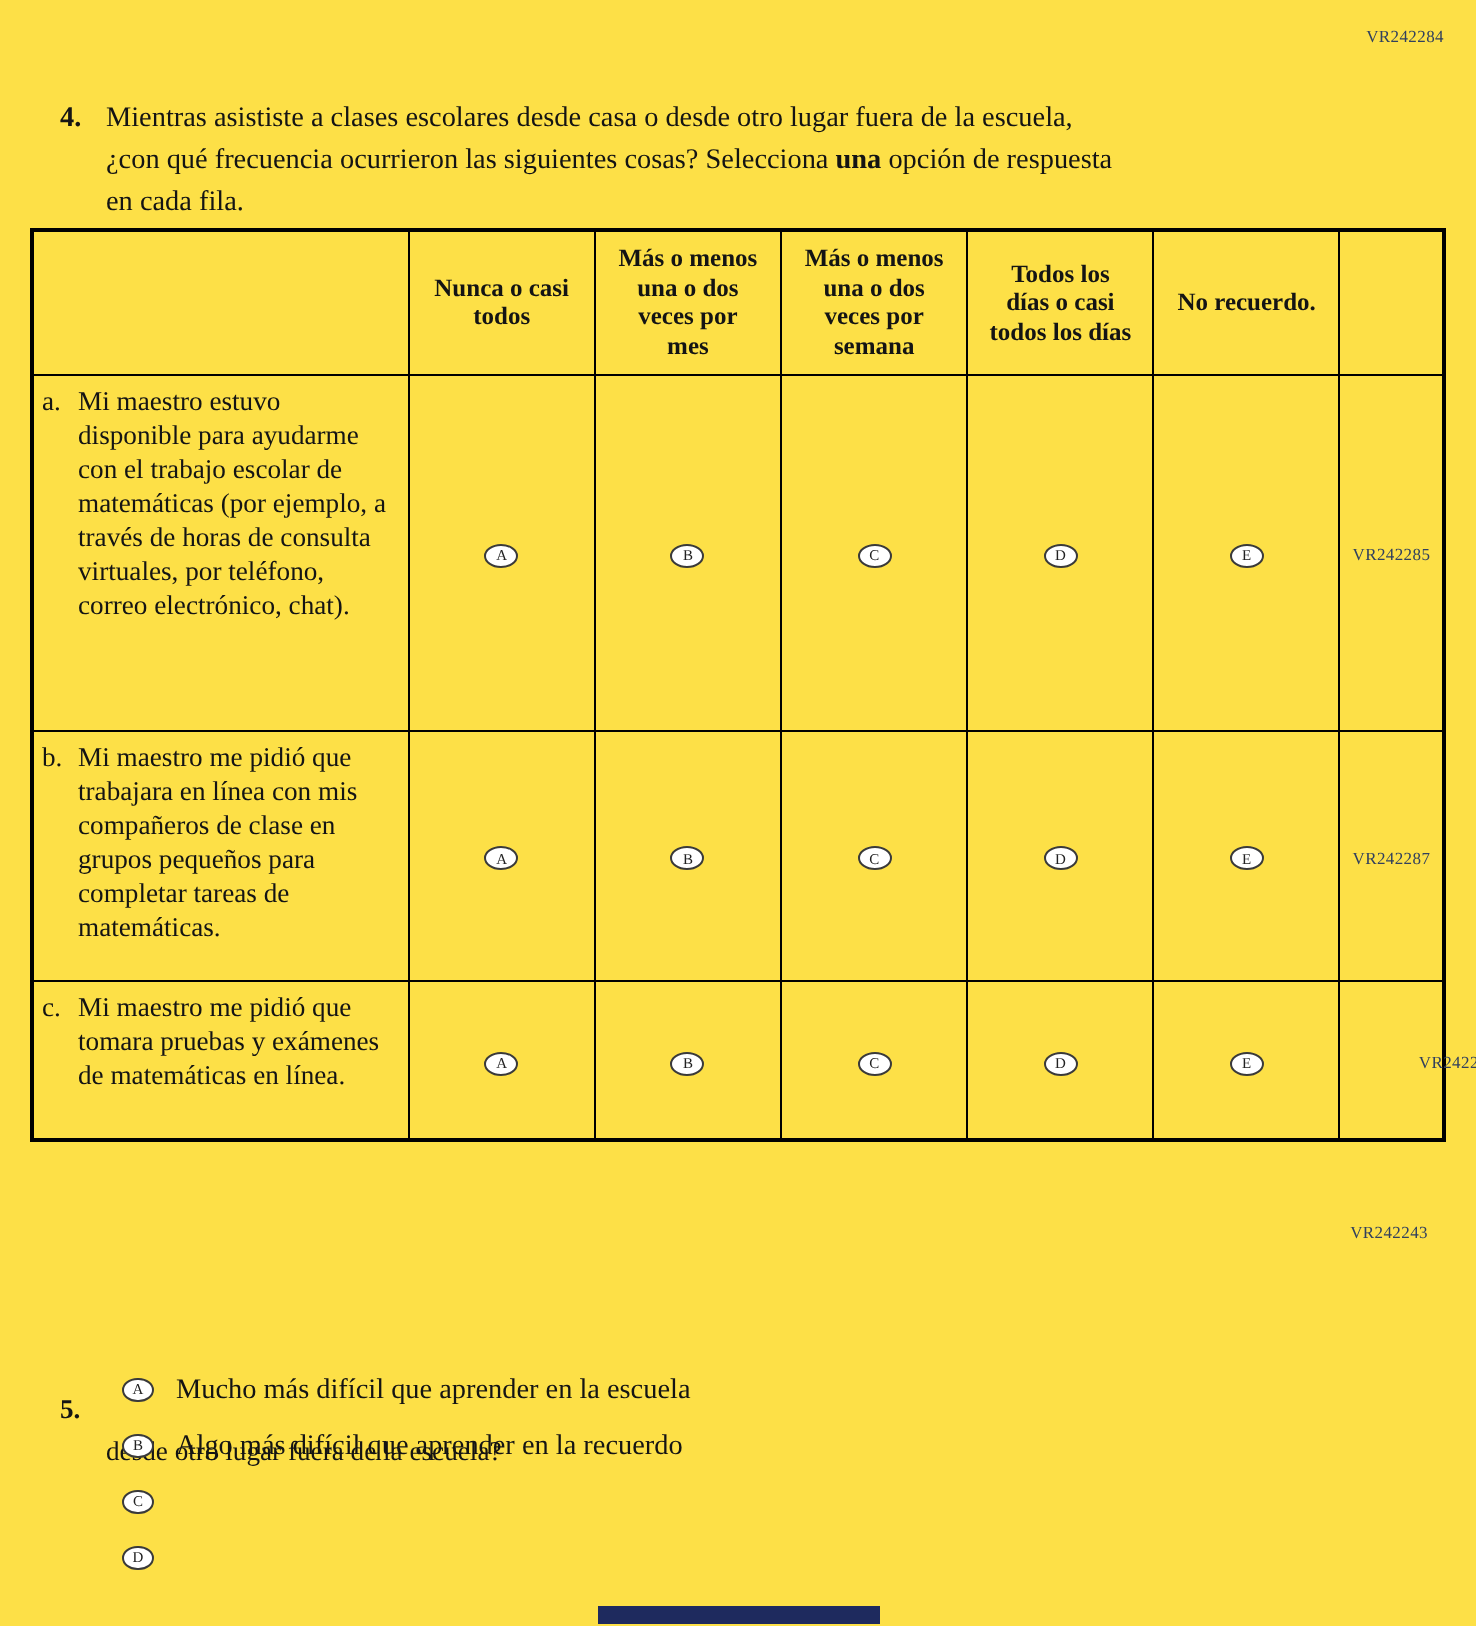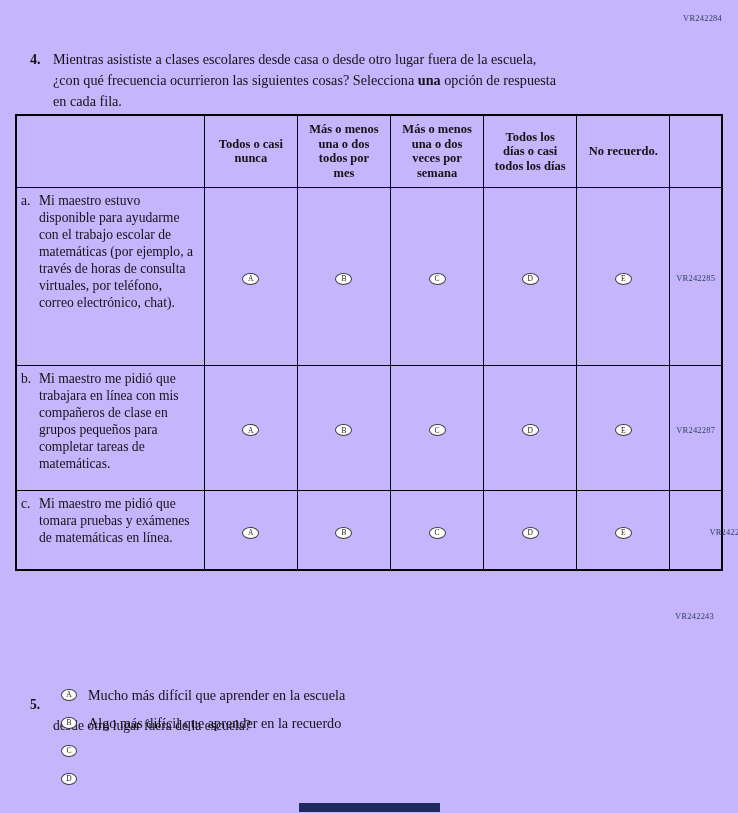--- a/index.html
+++ b/index.html
@@ -1,17 +1,17 @@
 <!DOCTYPE html>
 <html><head>
 <meta charset="utf-8">
 <style>
   html, body { margin:0; padding:0; background:#ffffff; }
   .page {
-    position:relative; width:738px; height:813px; background:#c4b5fd;
+    position:relative; width:738px; height:813px; background:#fde047;
     font-family:"Liberation Serif", serif; color:#141414; overflow:hidden;
   }
   .vr-code {
     font-size:8.5px; color:#31405e; letter-spacing:.2px;
     font-family:"Liberation Serif", serif;
   }
   .code-top { position:absolute; top:13px; right:16px; }
   .code-mid { position:absolute; top:611px; right:24px; }
 
   
@@ -74,22 +74,22 @@
       <col style="width:93px">
         <col style="width:93px">
         <col style="width:93px">
       <col style="width:93px">
         <col style="width:93px">
       <col style="width:52px">
     </colgroup>
     <tbody>
         <tr>
       <th class="hdr hdr-empty"></th>
-      <th class="hdr">Todos o casi nunca</th>
-      <th class="hdr">Más o menos una o dos todos por mes</th>
+      <th class="hdr">Nunca o casi todos</th>
+      <th class="hdr">Más o menos una o dos veces por mes</th>
       <th class="hdr">Más o menos una o dos veces por semana</th>
       <th class="hdr">Todos los días o casi todos los días</th>
       <th class="hdr">No recuerdo.</th>
       <th class="hdr hdr-empty"></th>
     </tr>
 
     <tr style="height:178px;">
       <td class="stmt">
         <div class="stmt-inner">
           <span class="row-letter">a.</span>

